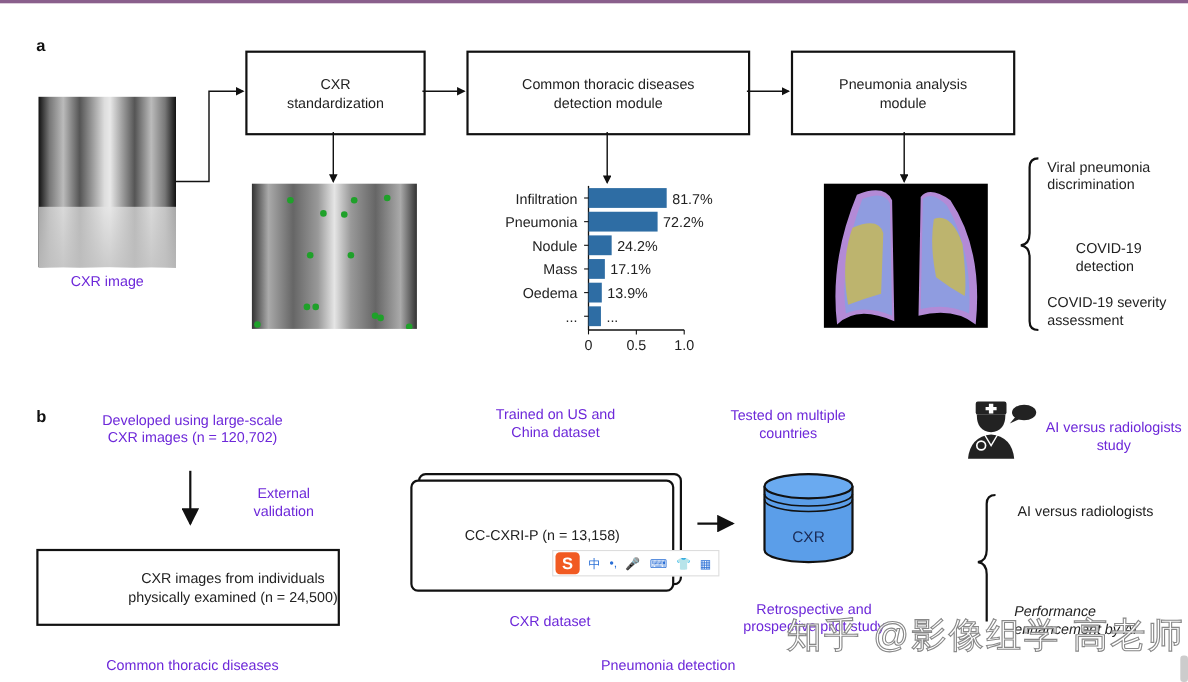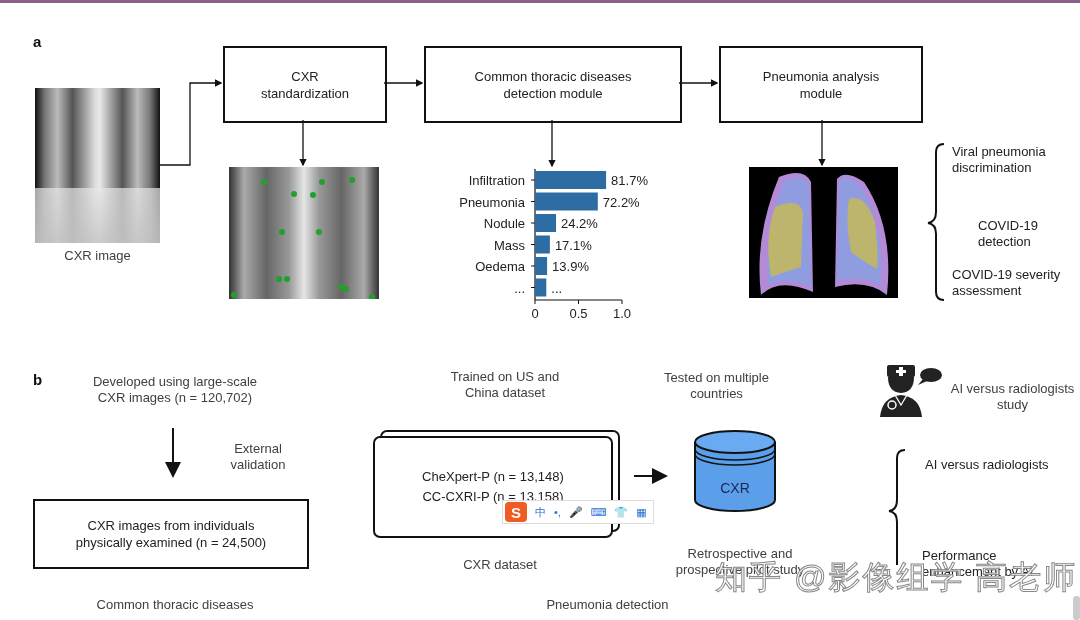--- a/index.html
+++ b/index.html
@@ -1,21 +1,21 @@
 <!DOCTYPE html>
 <html><head>
 <meta charset="utf-8">
 <style>
   html,body{margin:0;padding:0;background:#fff;}
   body{width:1080px;height:620px;position:relative;overflow:hidden;font-family:"Liberation Sans",sans-serif;color:#222;}
   .abs{position:absolute;}
   .topline{left:0;top:0;width:1080px;height:3px;background:#8a5f8c;}
   .panel-label{font-weight:bold;font-size:15px;color:#111;}
   .box{position:absolute;border:2.5px solid #111;background:#fff;display:flex;align-items:center;justify-content:center;text-align:center;font-size:13px;line-height:17px;}
-  .txt{position:absolute;font-size:13px;line-height:16px;text-align:center;color:#404040;}
+  .txt{position:absolute;font-size:13px;line-height:16px;text-align:center;color:#6d28d9;}
   .txtl{position:absolute;font-size:13px;line-height:16px;color:#222;}
   svg{position:absolute;left:0;top:0;}
   .xray{position:absolute;overflow:hidden;}
   .chart-label{font-size:13px;fill:#222;font-family:"Liberation Sans",sans-serif;}
   .watermark{position:absolute;font-size:32px;color:rgba(255,255,255,0.85);-webkit-text-stroke:1px #888;letter-spacing:2px;font-family:Liberation Sans, sans-serif;}
   .ime{position:absolute;display:flex;align-items:center;gap:8px;background:#fff;border:1px solid #ddd;padding:1px 6px 1px 2px;font-size:11px;color:#2a6fd6;}
   .ime .s{width:22px;height:20px;background:#f15a22;color:#fff;font-weight:bold;border-radius:4px;display:flex;align-items:center;justify-content:center;font-size:15px;}
 </style>
 </head>
 <body>
@@ -145,36 +145,35 @@
 <div class="abs panel-label" style="left:33px;top:371px;">b</div>
 
 <div class="txt" style="left:60px;top:374px;width:230px;">
   <div>Developed using large-scale</div>
   <div>CXR images (n = 120,702)</div>
 </div>
 <div class="txt" style="left:218px;top:441px;width:80px;">
   <div>External</div>
   <div>validation</div>
 </div>
-<div class="box" style="left:33px;top:499px;width:272px;height:66px;">
+<div class="box" style="left:33px;top:499px;width:272px;height:66px;justify-content:flex-end;">
   <div>
       <div>CXR images from individuals</div>
       <div>physically examined (n = 24,500)</div>
     </div>
 </div>
 <div class="txt" style="left:60px;top:597px;width:230px;">Common thoracic diseases</div>
 
 <div class="txt" style="left:420px;top:369px;width:170px;">
   <div>Trained on US and</div>
   <div>China dataset</div>
 </div>
 
 <div class="abs" style="left:380px;top:430px;width:236px;height:98px;border:2.5px solid #111;border-radius:7px;background:#fff;"></div>
 <div class="abs" style="left:373px;top:436px;width:236px;height:98px;border:2.5px solid #111;border-radius:7px;background:#fff;display:flex;flex-direction:column;align-items:center;justify-content:center;font-size:13px;line-height:20px;">
-  <div>CheXpert-P (n = 13,148)</div>
   <div>CC-CXRI-P (n = 13,158)</div>
 </div>
 <div class="txt" style="left:430px;top:557px;width:140px;">CXR dataset</div>
 
 <div class="txt" style="left:644px;top:370px;width:145px;">
   <div>Tested on multiple</div>
   <div>countries</div>
 </div>
 
 <svg width="1080" height="620" style="pointer-events:none;">
@@ -204,21 +203,21 @@
     <ellipse cx="931" cy="375" rx="11" ry="7" fill="#222"></ellipse>
     <path d="M923,379 L918,385 L927,381 z" fill="#222"></path>
   </g>
 </svg>
 <div class="txt" style="left:945px;top:381px;width:135px;">
   <div>AI versus radiologists</div>
   <div>study</div>
 </div>
 
 <div class="txtl" style="left:925px;top:457px;">AI versus radiologists</div>
-<div class="txtl" style="left:922px;top:548px;">
+<div class="txtl" style="left:922px;top:548px;font-style:italic;">
   <div>Performance</div>
   <div>enhancement by AI</div>
 </div>
 
 <div class="ime" style="left:502px;top:500px;">
   <span class="s">S</span>
   <span>中</span>
   <span>•,</span>
   <span>🎤</span>
   <span>⌨</span>

